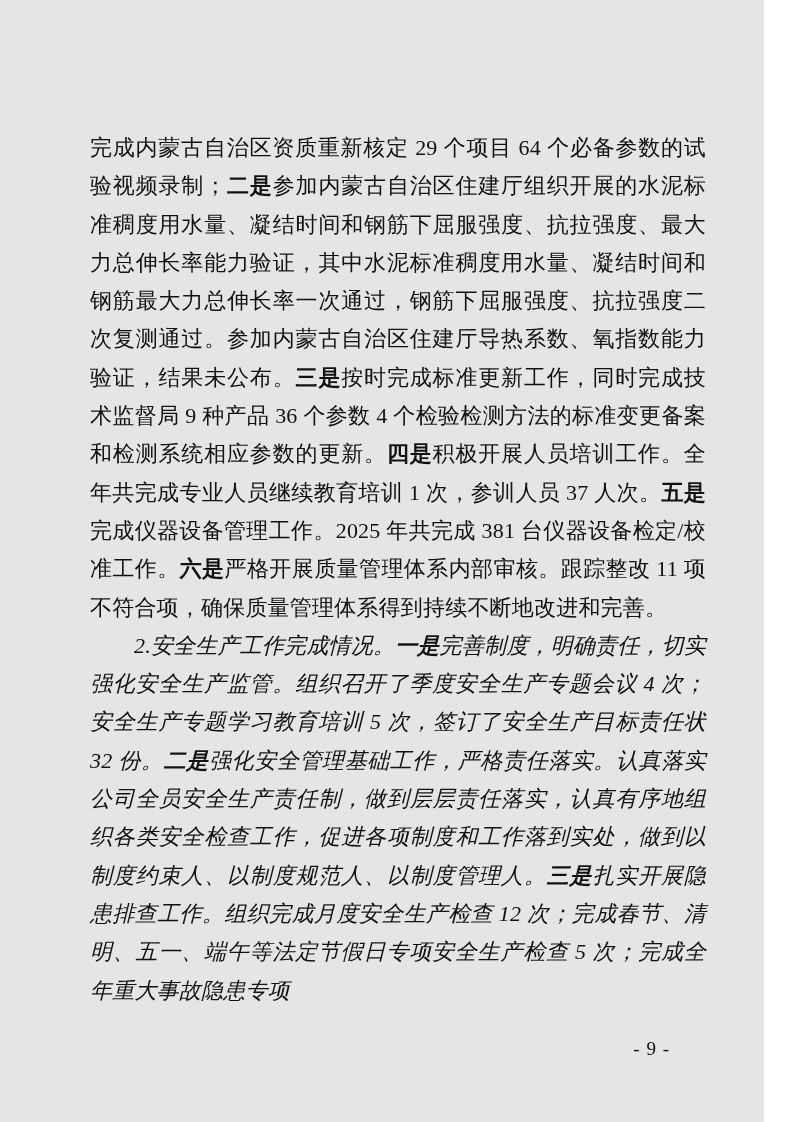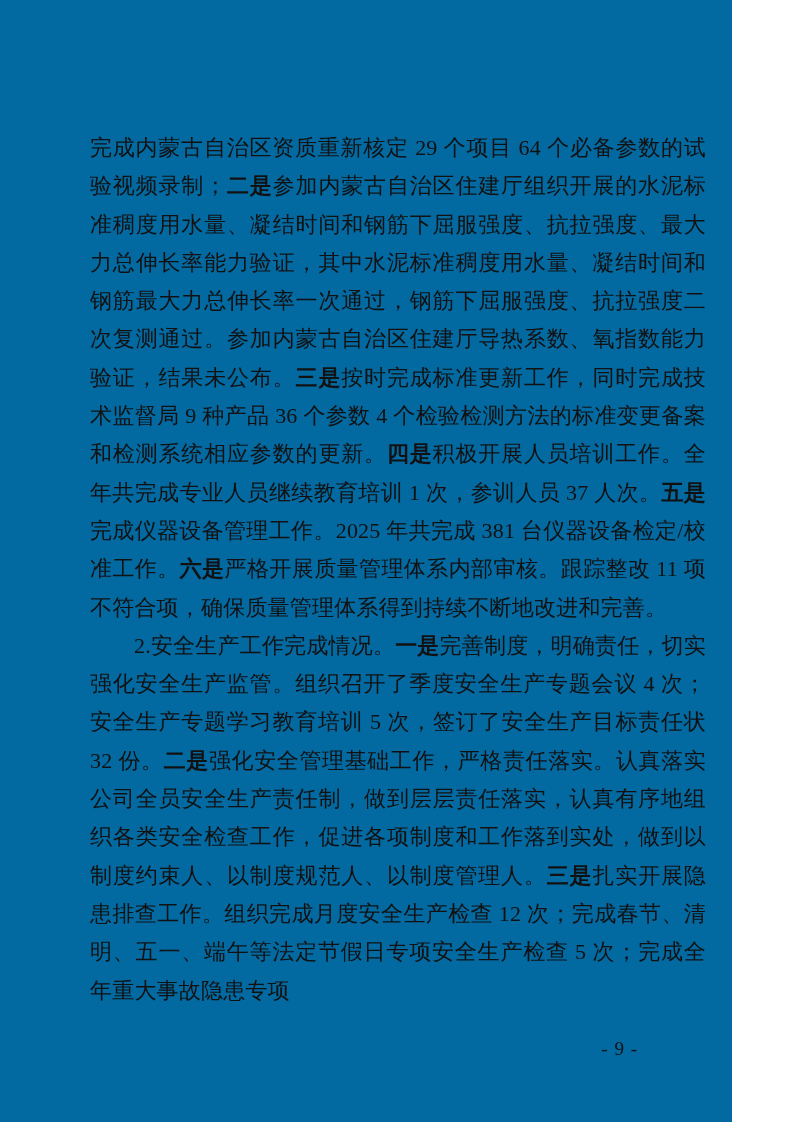--- a/index.html
+++ b/index.html
@@ -4,43 +4,45 @@
 <style>
   html, body {
     margin: 0;
     padding: 0;
     background: #ffffff;
   }
   .page {
     position: relative;
     width: 732px;
     height: 1122px;
-    background: #0369a1;
+    background: #e5e5e5;
     overflow: hidden;
     font-family: "Liberation Serif", "DejaVu Serif", serif;
     color: #111111;
+    padding-left: 32px;
   }
   .body-text {
     position: absolute;
     left: 90px;
     top: 129px;
     width: 616px;
   }
   p.para {
     margin: 0;
     padding: 0;
     font-size: 22px;
     line-height: 38.3px;
     text-align: justify;
     text-justify: inter-ideograph;
     letter-spacing: 0.2px;
     word-break: break-all;
   }
   p.para.indent {
     text-indent: 2em;
+    font-style: italic;
   }
   .b {
     font-weight: 700;
   }
   .page-footer {
     position: absolute;
     right: 94px;
     top: 1038px;
   }
   .page-number {

